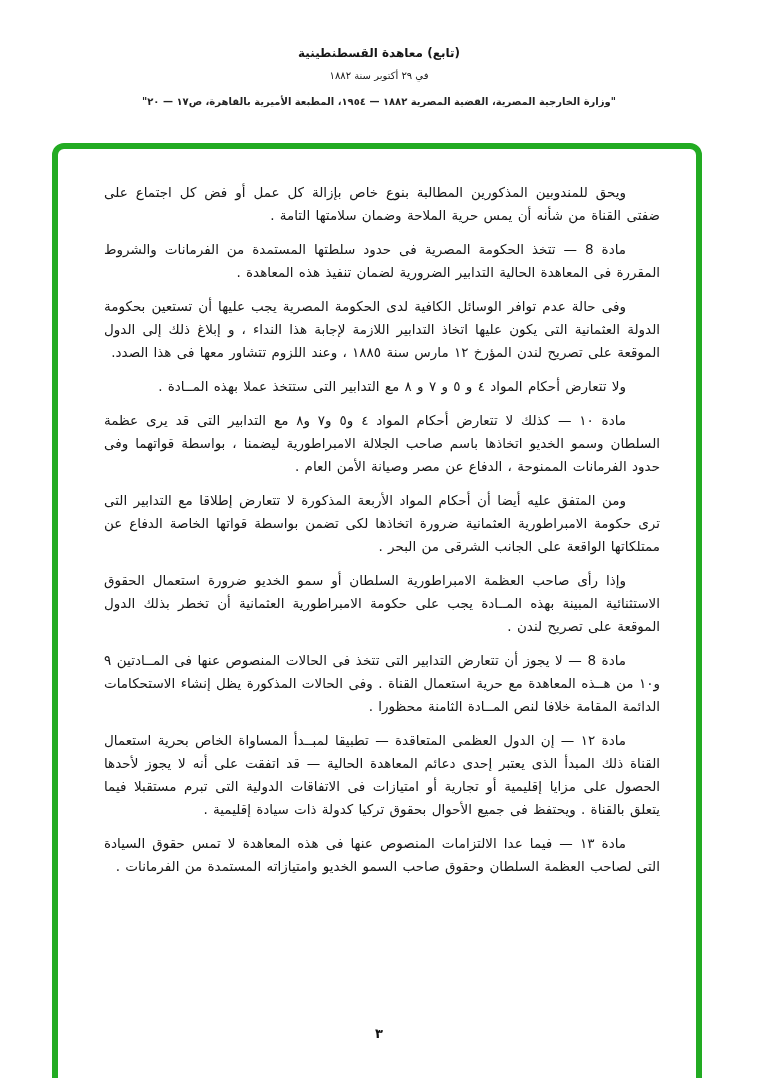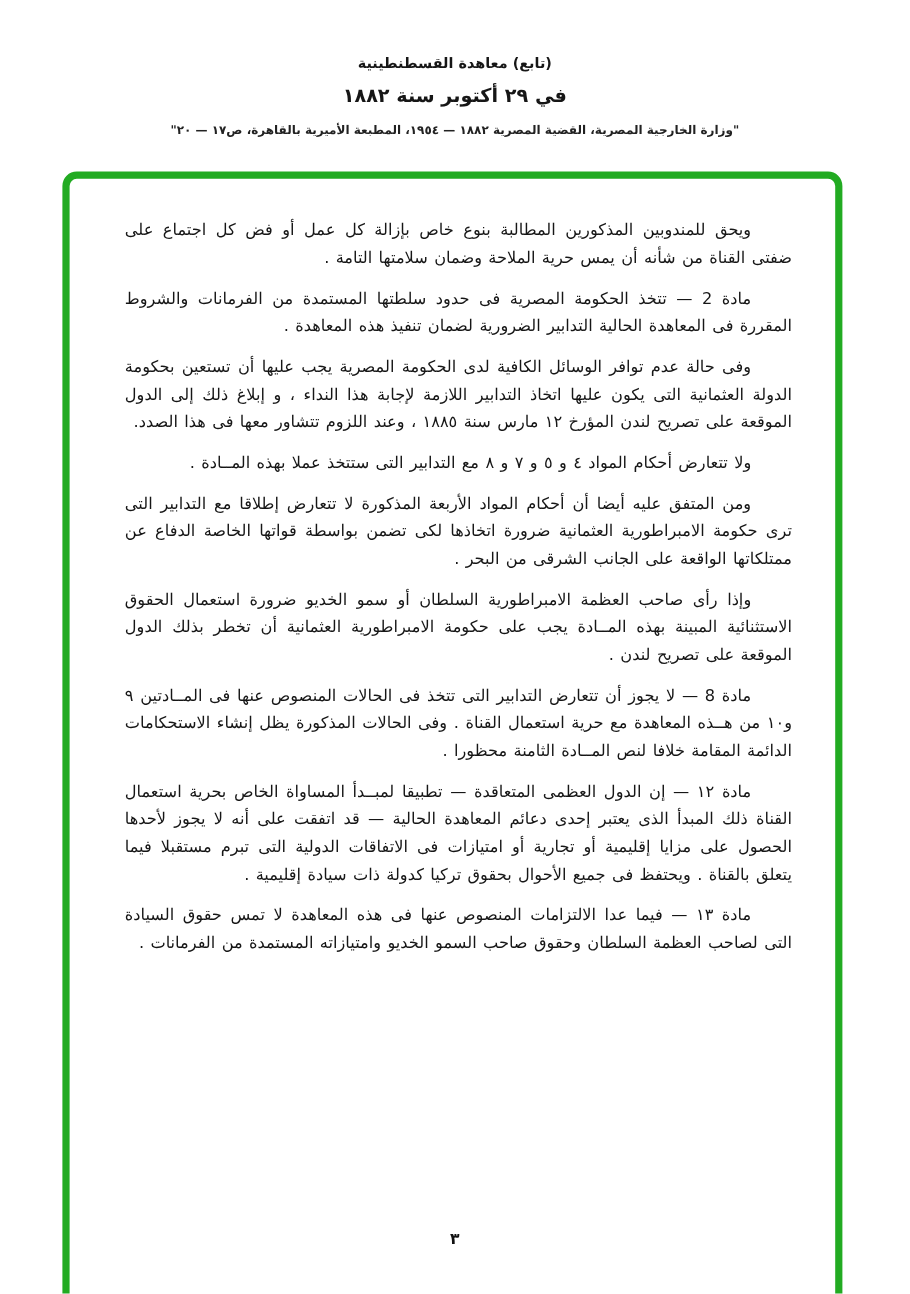--- a/index.html
+++ b/index.html
@@ -2,21 +2,21 @@
 <html lang="ar"><head>
 <meta charset="utf-8">
 <style>
   html,body{margin:0;padding:0;}
   body{
     width:758px;height:1078px;position:relative;background:#ffffff;
     font-family:"DejaVu Sans",sans-serif;color:#161616;overflow:hidden;
   }
   .header{position:absolute;top:46px;left:0;right:0;text-align:center;direction:rtl;}
   .doc-title{font-size:12px;font-weight:bold;margin:0;letter-spacing:.2px;}
-  .doc-subtitle{font-size:16px;font-weight:bold;margin:10px 0 15px;}
+  .doc-subtitle{font-size:10px;font-weight:normal;margin:10px 0 15px;}
   .doc-source{font-size:10px;font-weight:bold;margin:9px 0 0;color:#222;}
   .frame{
     position:absolute;left:52px;top:143px;width:650px;height:978px;
     border:6px solid #22ab22;border-radius:12px;box-sizing:border-box;
     padding:32px 36px 0 46px;direction:rtl;background:#fff;
   }
   .para{
     font-size:13.5px;line-height:23px;text-align:justify;text-justify:inter-word;
     margin:0 0 11px;text-indent:34px;color:#161616;word-spacing:1px;
   }
@@ -31,23 +31,24 @@
 
 <div class="header">
   <p class="doc-title">(تابع) معاهدة القسطنطينية</p>
   <p class="doc-subtitle">في ٢٩ أكتوبر سنة ١٨٨٢</p>
   <p class="doc-source">"وزارة الخارجية المصرية، القضية المصرية ١٨٨٢ — ١٩٥٤، المطبعة الأميرية بالقاهرة، ص١٧ — ٢٠"</p>
 </div>
 
 <div class="frame">
   <div id="document-body">
       <p class="para"><span>ويحق للمندوبين المذكورين المطالبة بنوع خاص بإزالة كل عمل أو فض كل اجتماع على ضفتى القناة من شأنه أن يمس حرية الملاحة وضمان سلامتها التامة .</span></p>
-      <p class="para"><span>مادة 2 — </span><span class="u">تتخذ الحكومة المصرية فى حدود سلطتها المستمدة من الفرمانات والشروط المقررة فى المعاهدة الحالية التدابير الضرورية لضمان تنفيذ هذه المعاهدة .</span></p>
+      <p class="para"><span>مادة 8 — </span><span class="u">تتخذ الحكومة المصرية فى حدود سلطتها المستمدة من الفرمانات والشروط المقررة فى المعاهدة الحالية التدابير الضرورية لضمان تنفيذ هذه المعاهدة .</span></p>
       <p class="para"><span>وفى حالة عدم توافر الوسائل الكافية لدى الحكومة المصرية يجب عليها أن تستعين بحكومة الدولة العثمانية التى يكون عليها اتخاذ التدابير اللازمة لإجابة هذا النداء ، و إبلاغ ذلك إلى الدول الموقعة على تصريح لندن المؤرخ ١٢ مارس سنة ١٨٨٥ ، وعند اللزوم تتشاور معها فى هذا الصدد.</span></p>
       <p class="para"><span>ولا تتعارض أحكام المواد ٤ و ٥ و ٧ و ٨ مع التدابير التى ستتخذ عملا بهذه المــادة .</span></p>
+      <p class="para"><span>مادة ١٠ — كذلك لا تتعارض أحكام المواد ٤ و٥ و٧ و٨ مع التدابير التى قد يرى عظمة السلطان وسمو الخديو اتخاذها باسم صاحب الجلالة الامبراطورية ليضمنا ، بواسطة قواتهما وفى حدود الفرمانات الممنوحة ، الدفاع عن مصر وصيانة الأمن العام .</span></p>
       <p class="para"><span>ومن المتفق عليه أيضا أن أحكام المواد الأربعة المذكورة لا تتعارض إطلاقا مع التدابير التى ترى حكومة الامبراطورية العثمانية ضرورة اتخاذها لكى تضمن بواسطة قواتها الخاصة الدفاع عن ممتلكاتها الواقعة على الجانب الشرقى من البحر .</span></p>
       <p class="para"><span>وإذا رأى صاحب العظمة الامبراطورية السلطان أو سمو الخديو ضرورة استعمال الحقوق الاستثنائية المبينة بهذه المــادة يجب على حكومة الامبراطورية العثمانية أن تخطر بذلك الدول الموقعة على تصريح لندن .</span></p>
       <p class="para"><span>مادة 8 — لا يجوز أن تتعارض التدابير التى تتخذ فى الحالات المنصوص عنها فى المــادتين ٩ و١٠ من هــذه المعاهدة مع حرية استعمال القناة . وفى الحالات المذكورة </span><span class="u">يظل إنشاء الاستحكامات الدائمة المقامة خلافا لنص المــادة الثامنة محظورا</span><span> .</span></p>
       <p class="para"><span>مادة ١٢ — إن الدول العظمى المتعاقدة — تطبيقا لمبــدأ المساواة الخاص بحرية استعمال القناة ذلك المبدأ الذى يعتبر إحدى دعائم المعاهدة الحالية — قد اتفقت على أنه لا يجوز لأحدها الحصول على مزايا إقليمية أو تجارية أو امتيازات فى الاتفاقات الدولية التى تبرم مستقبلا فيما يتعلق بالقناة . ويحتفظ فى جميع الأحوال بحقوق تركيا كدولة ذات سيادة إقليمية .</span></p>
       <p class="para"><span>مادة ١٣ — فيما عدا الالتزامات المنصوص عنها فى هذه المعاهدة لا تمس حقوق السيادة التى لصاحب العظمة السلطان وحقوق صاحب السمو الخديو وامتيازاته المستمدة من الفرمانات .</span></p>
     </div>
 </div>
 
 <div class="pagenum">٣</div>
 

